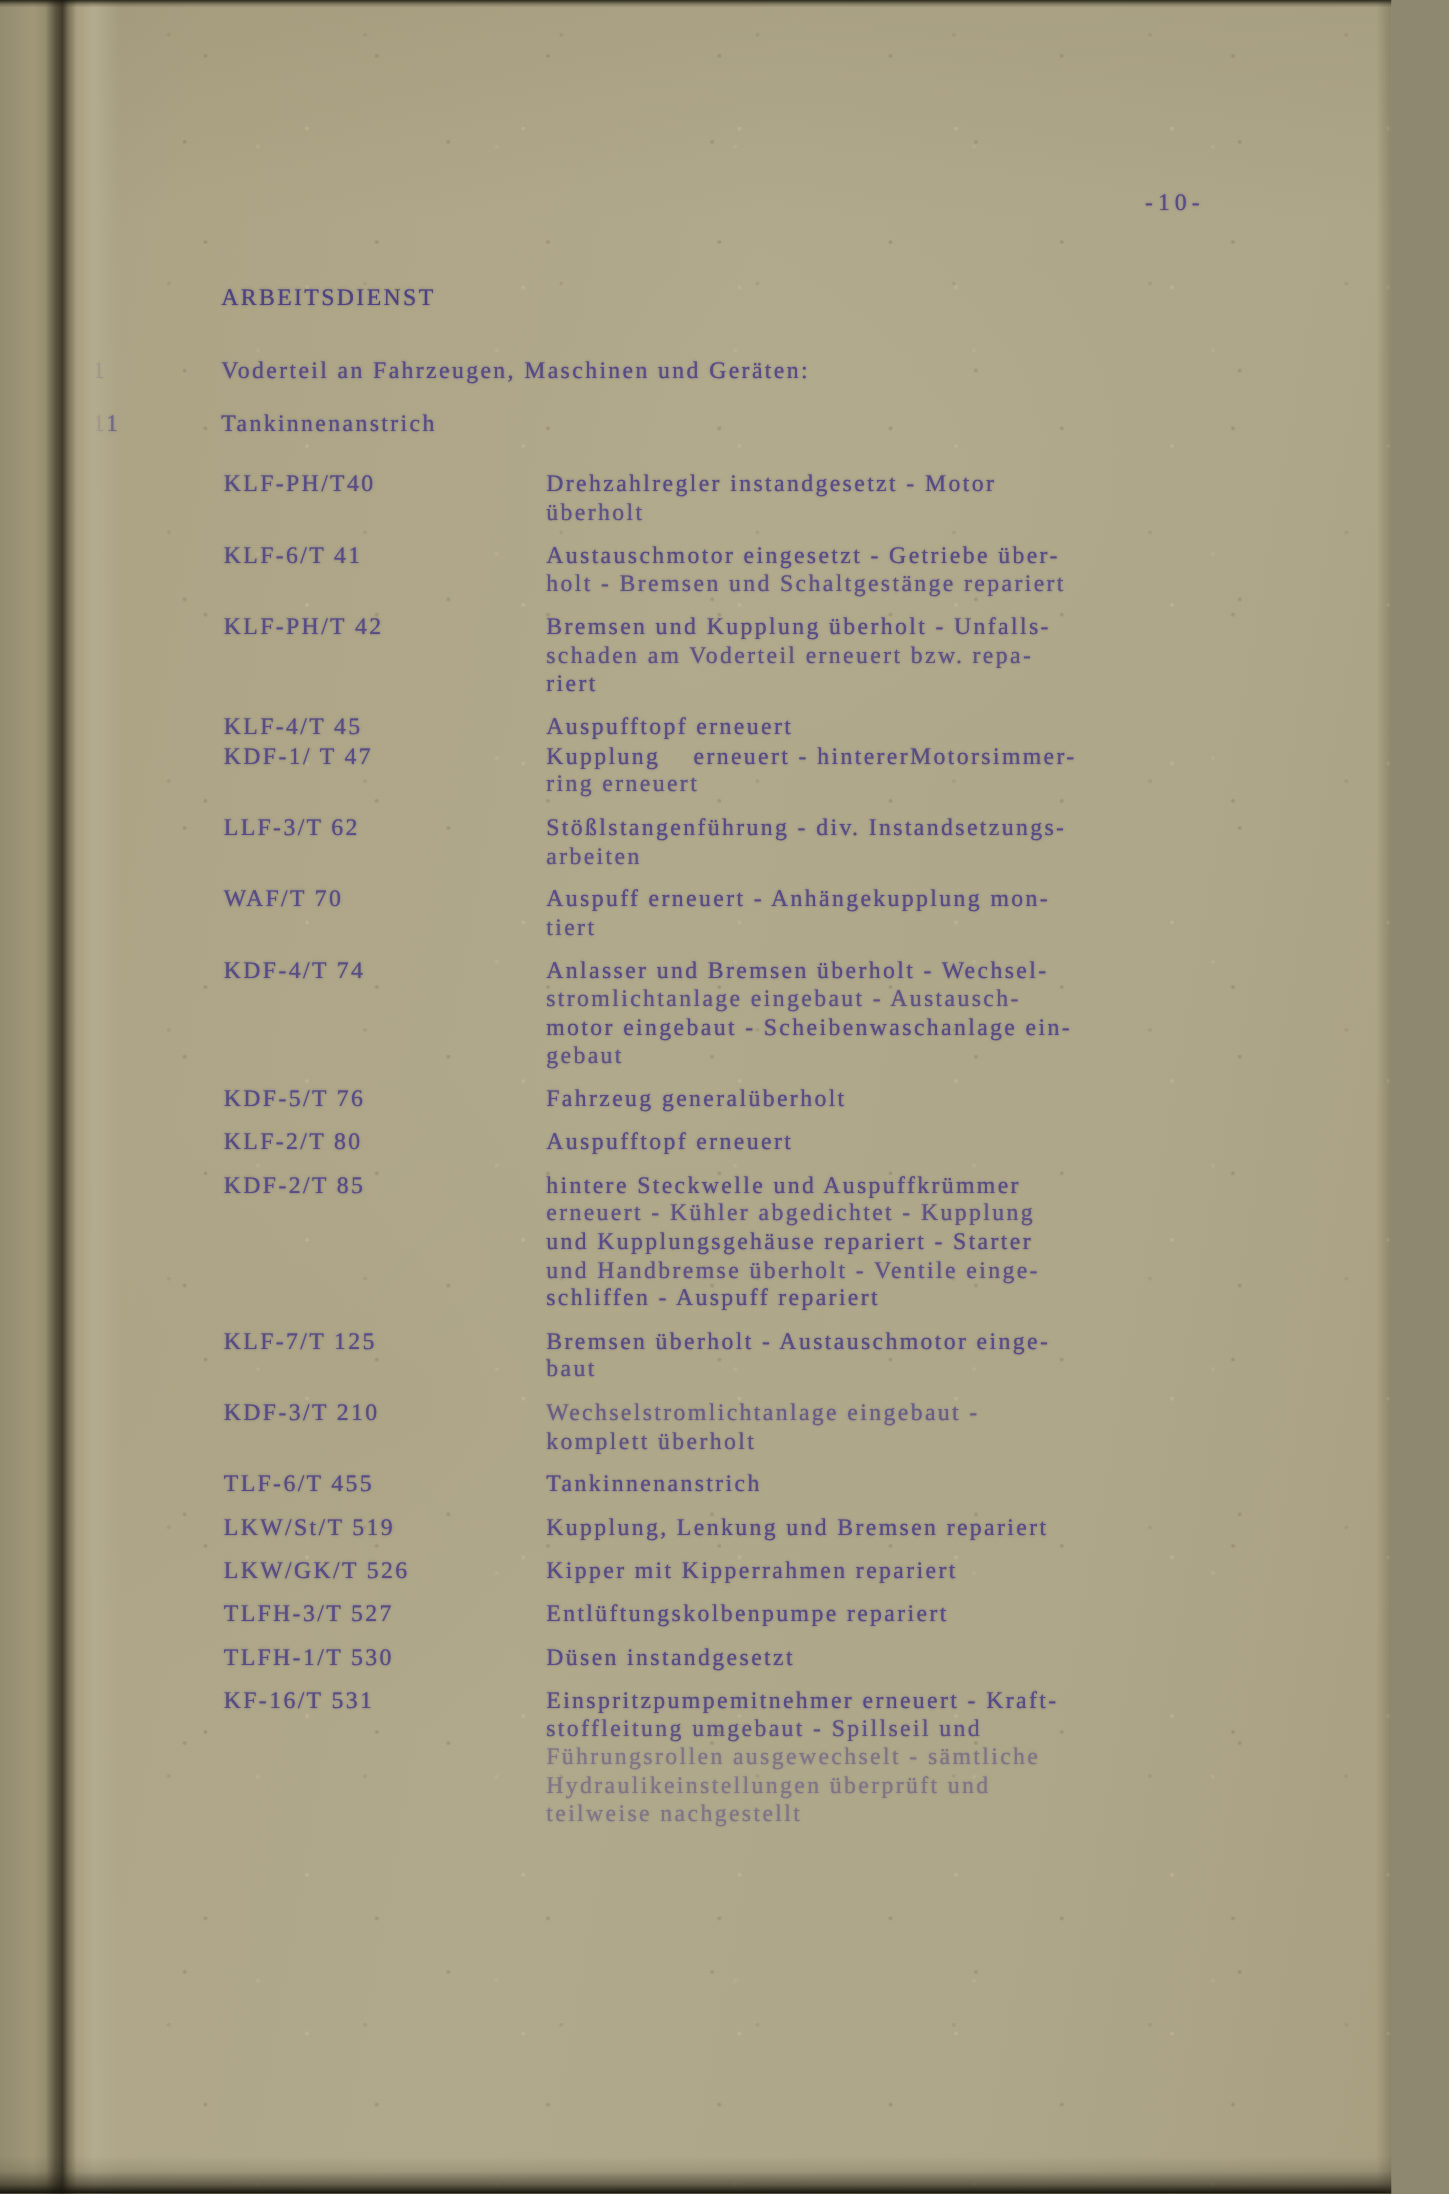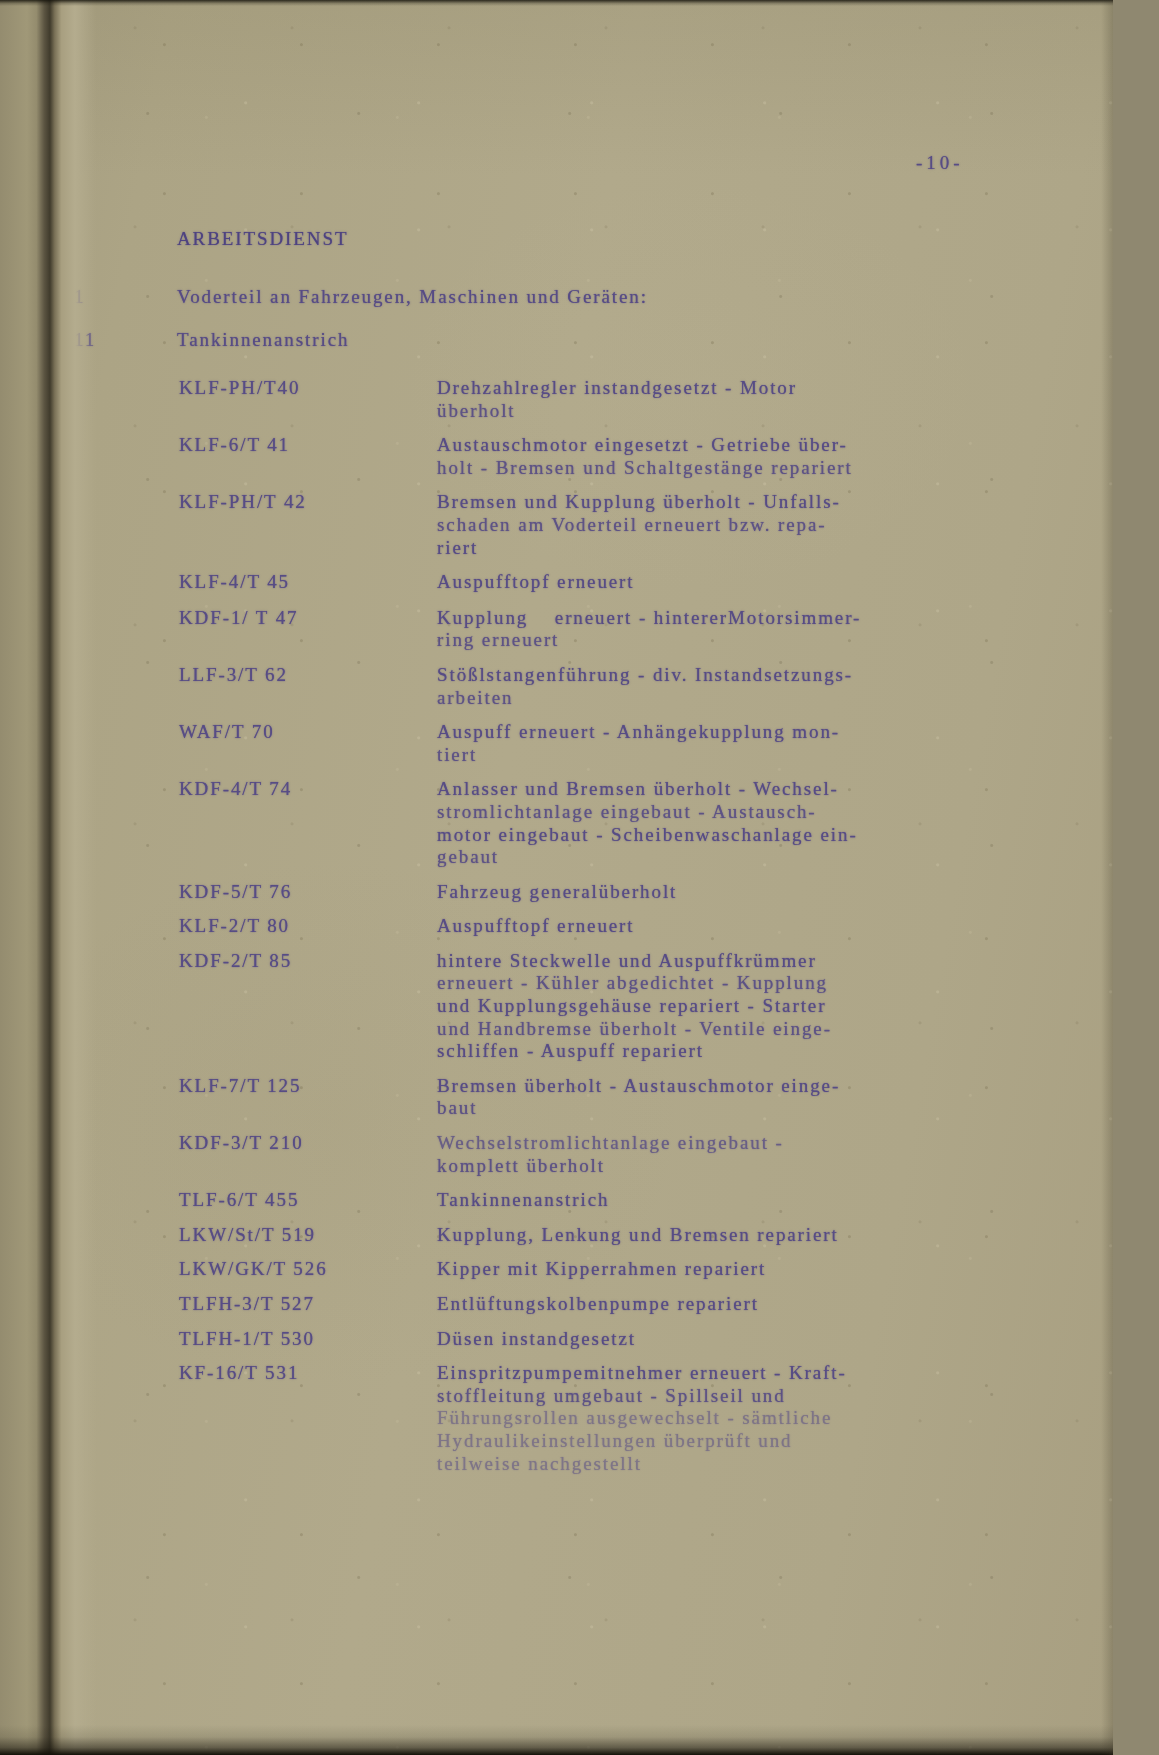--- a/index.html
+++ b/index.html
@@ -59,21 +59,21 @@
   }
   .pageno{position:absolute;top:152px;left:916px;letter-spacing:4px;}
   .sec{position:absolute;left:0;width:100%;}
   .sec-num{position:absolute;left:56px;}
   .sec-title{position:absolute;left:177px;}
   #sec-0{top:228px;} #sec-0 .sec-title{color:#4e4380;}
   #sec-1{top:286px;}
   #sec-2{top:329px;}
   .vlist{position:absolute;left:179px;top:377px;width:880px;}
   .entry{display:flex;margin-bottom:12px;}
-  .entry:nth-child(4){margin-bottom:13px;}
+  .entry:nth-child(4){margin-bottom:1px;}
   .code{flex:0 0 258px;}
   .desc{flex:1;}
   .line{white-space:pre;}
   .line:nth-child(even){opacity:.92;}
   
   .entry:last-child .line:nth-child(n+3){opacity:.55;filter:blur(.3px);}
   .entry:nth-child(13) .line:first-child{opacity:.8;}
 </style>
 </head>
 <body>

